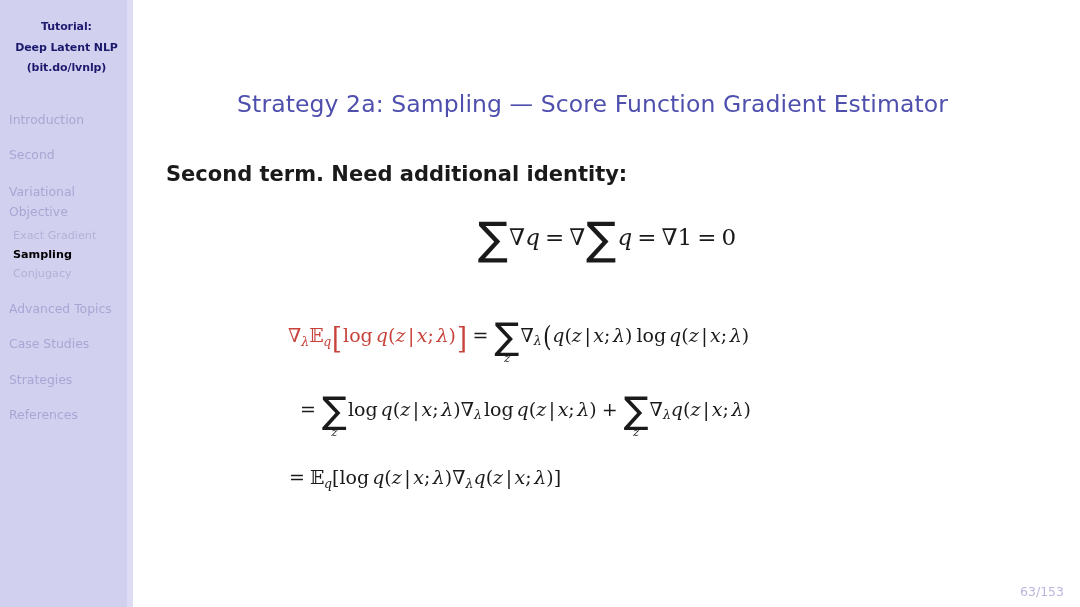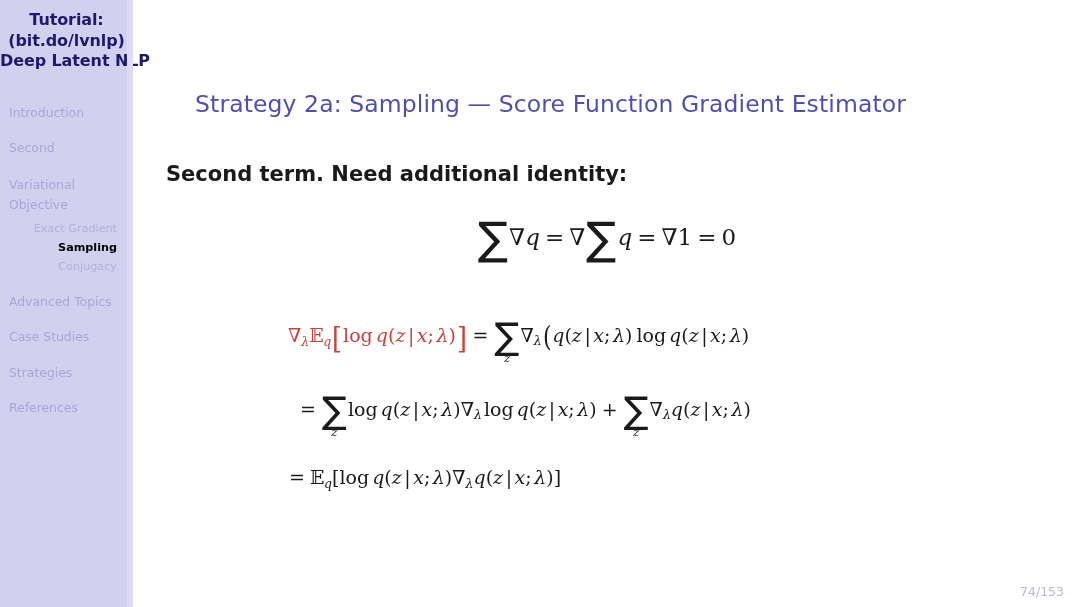--- a/index.html
+++ b/index.html
@@ -36,25 +36,25 @@
   #sidebar-edge {
     position: absolute;
     top: 0;
     right: 0;
     width: 6px;
     height: 607px;
     background: #dedcf4;
   }
 
   .side-header {
-    padding-top: 10px;
+    padding-top: 17px;
     text-align: center;
     color: #1d1a6e;
     font-weight: bold;
-    font-size: 16px;
+    font-size: 11px;
     line-height: 20.5px;
     letter-spacing: -0.1px;
   }
   .side-header div { white-space: nowrap; }
 
   #side-nav {
     margin-top: 32px;
     padding-left: 9px;
     padding-right: 16px;
   }
@@ -63,21 +63,20 @@
     font-size: 12.4px;
     line-height: 18.5px;
     margin-bottom: 17px;
   }
   .nav-section.two-line { line-height: 20px; }
   .nav-sub {
     color: #b3b0d8;
     font-size: 11.2px;
     line-height: 19px;
     padding-left: 4px;
-    text-align: right;
   }
   .nav-sub.active {
     color: #000000;
     font-weight: bold;
   }
   .nav-sub-group { margin-top: -13px; margin-bottom: 17px; }
 
   
   #main {
     position: relative;
@@ -88,20 +87,21 @@
   #slide-title {
     position: absolute;
     top: 90px;
     left: 0;
     width: 835px;
     text-align: center;
     color: #4f4fae;
     font-size: 23.5px;
     letter-spacing: 0.1px;
     white-space: nowrap;
+    padding-left: 42px;
   }
 
   #body-text {
     position: absolute;
     top: 162px;
     left: 33px;
     color: #1a1a1a;
     font-size: 21px;
     font-weight: bold;
   }
@@ -201,22 +201,22 @@
 </head>
 <body>
 
 <div id="slide">
 
   <div id="sidebar">
     <div id="sidebar-edge"></div>
 
     <div class="side-header">
       <div>Tutorial:</div>
+      <div>Deep Latent NLP</div>
       <div>(bit.do/lvnlp)</div>
-      <div>Deep Latent NLP</div>
     </div>
 
     <div id="side-nav">
 
       <div class="nav-section">
         <span>Introduction</span>
       </div>
 
       <div class="nav-section">
         <span>Second</span>
@@ -293,16 +293,16 @@
             <span class="lim">z</span>
           </span><span class="nab">∇</span><sub class="sb">λ</sub><span class="mi">q</span><span class="op">(</span><span class="mi">z</span><span class="mid">|</span><span class="mi">x</span><span class="semi">;</span><span class="mi">λ</span><span class="op">)</span>
       </div>
 
       <div class="eqline math" id="eqline3">
         <span class="eqsign">=</span><span class="bb">𝔼</span><sub class="sb">q</sub><span class="op">[</span><span class="op">log</span><span style="padding-left:3px"></span><span class="mi">q</span><span class="op">(</span><span class="mi">z</span><span class="mid">|</span><span class="mi">x</span><span class="semi">;</span><span class="mi">λ</span><span class="op">)</span><span class="nab">∇</span><sub class="sb">λ</sub><span class="mi">q</span><span class="op">(</span><span class="mi">z</span><span class="mid">|</span><span class="mi">x</span><span class="semi">;</span><span class="mi">λ</span><span class="op">)</span><span class="op">]</span>
       </div>
 
     </div>
 
-    <div id="page-number">74/153</div>
+    <div id="page-number">63/153</div>
 
   </div>
 </div>
 
 </body></html>

